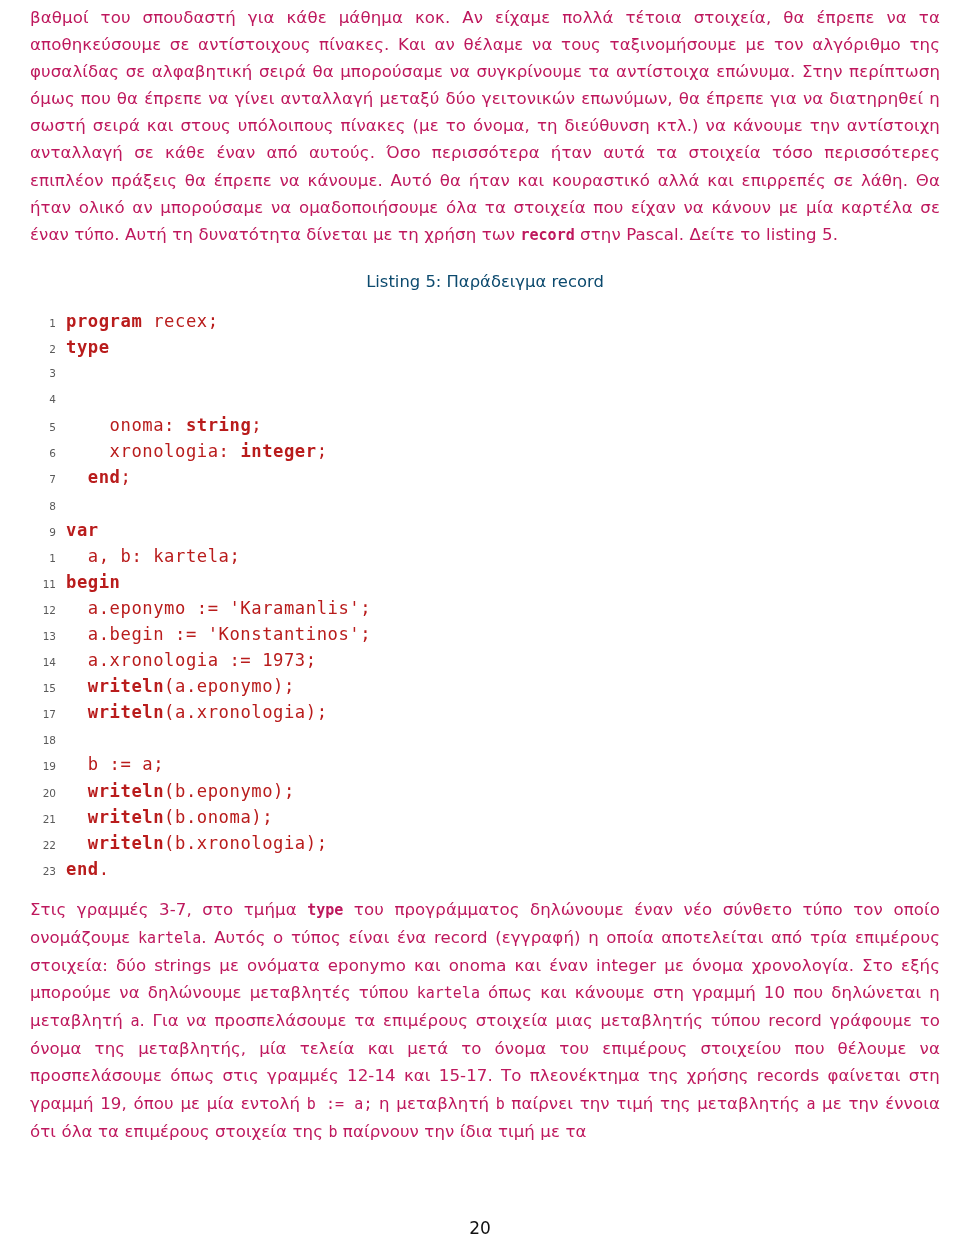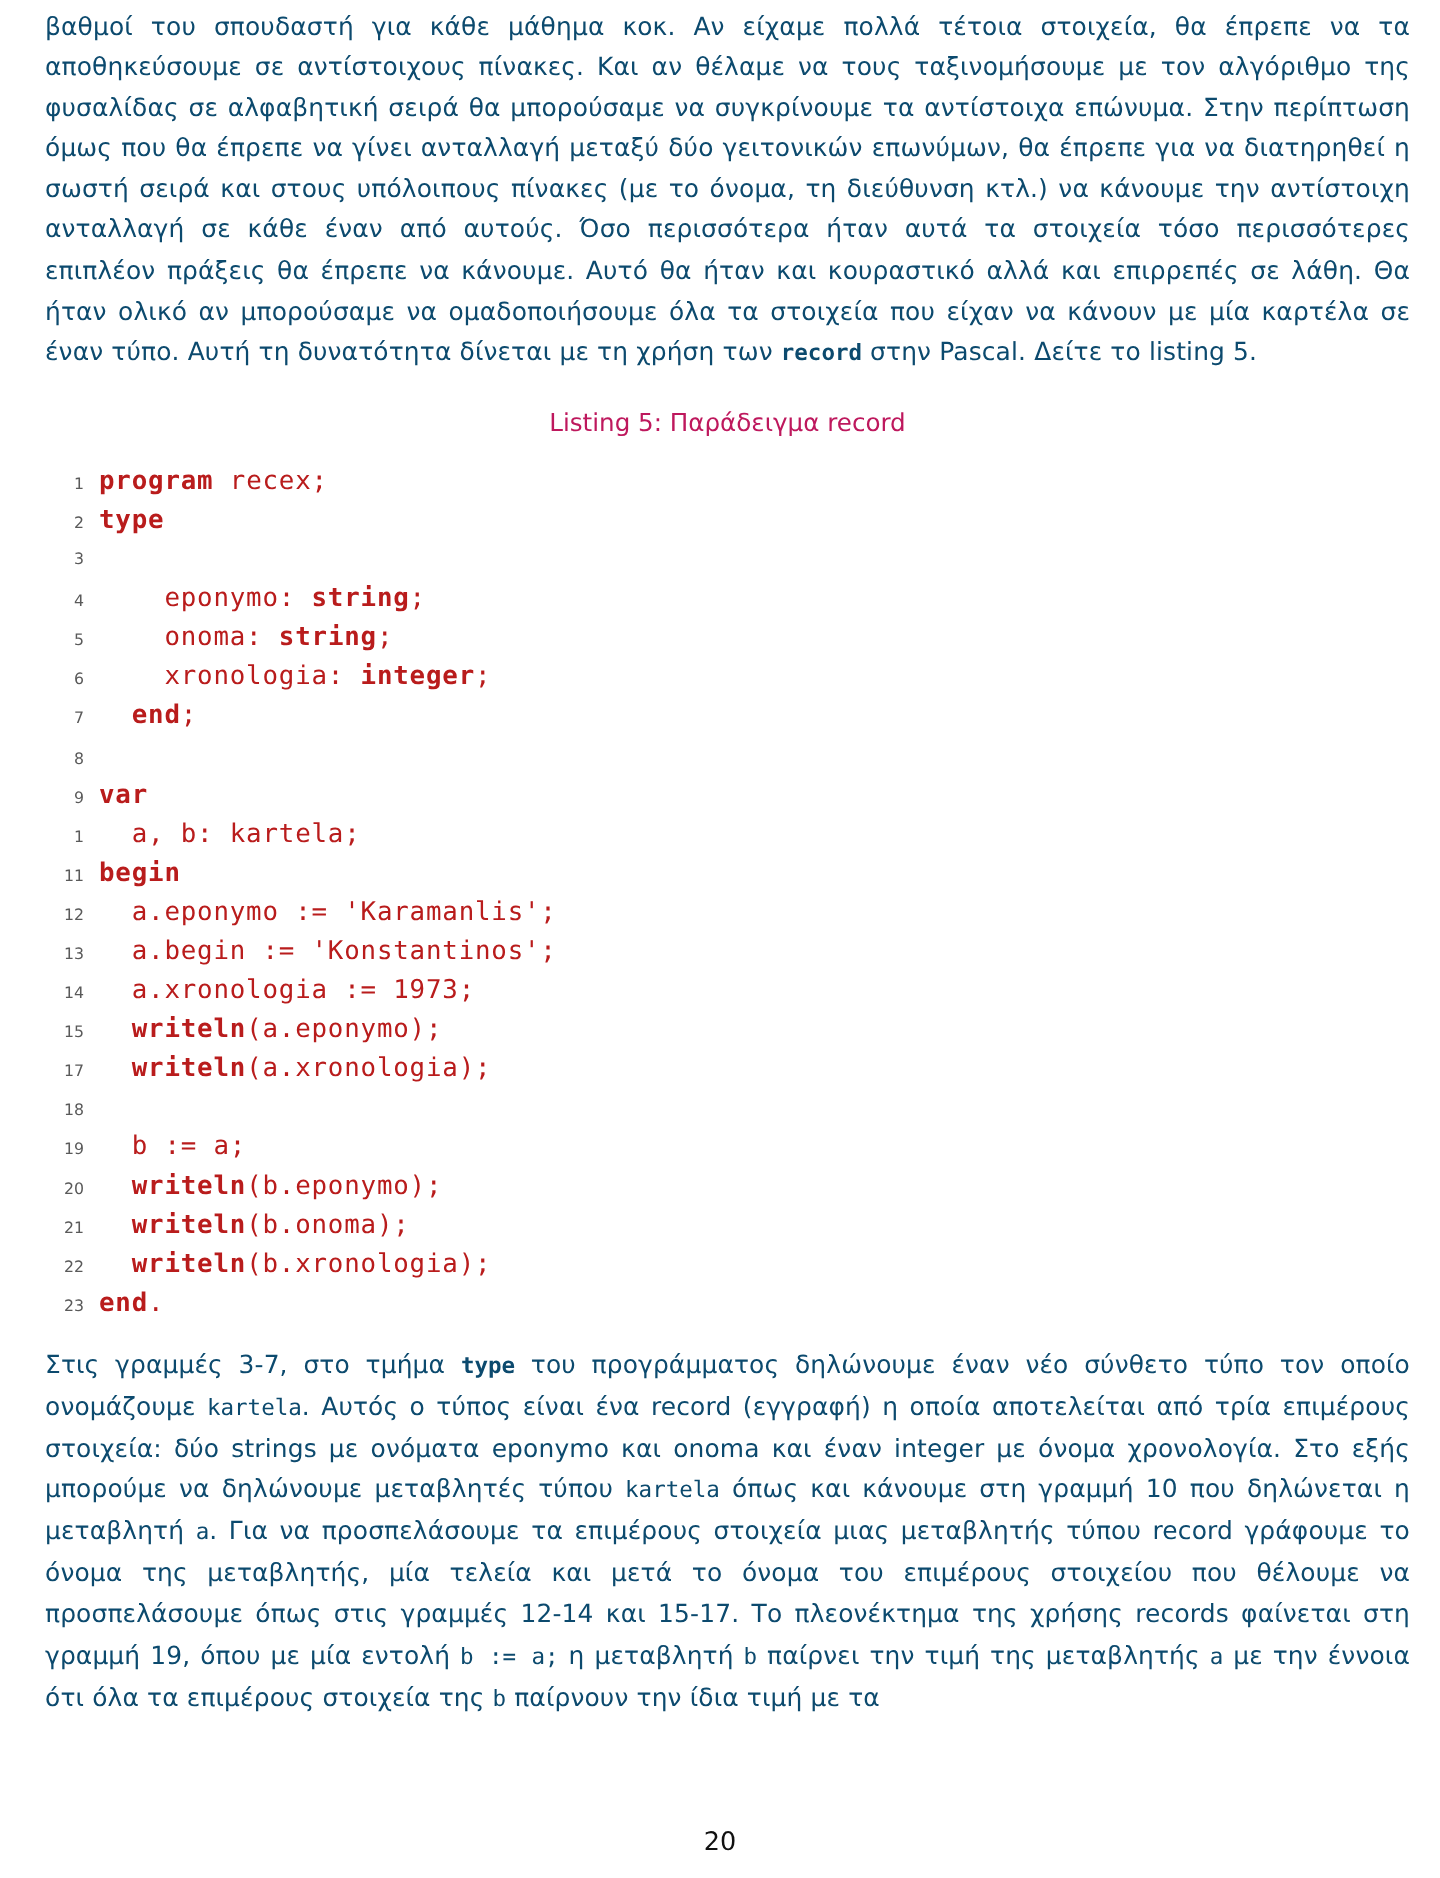--- a/index.html
+++ b/index.html
@@ -24,42 +24,42 @@
   }
 
   
   .prose {
     font-family: "DejaVu Sans", sans-serif;
     font-size: 16.6px;
     line-height: 27.1px;
     text-align: justify;
     text-justify: inter-word;
     letter-spacing: 0.1px;
-    color: #0c4a6e;
+    color: #be185d;
     margin: 0;
     width: 910px;
   }
   .prose.top {
     padding-top: 4px;
   }
   .prose .mono {
     font-family: "DejaVu Sans Mono", monospace;
     font-size: 15px;
     letter-spacing: 0;
   }
   .prose .mono.b {
     font-weight: 700;
   }
 
   
   .listing-caption {
     font-family: "DejaVu Sans", sans-serif;
     font-size: 16.4px;
     text-align: center;
-    color: #be185d;
+    color: #0c4a6e;
     margin: 0;
     padding-top: 23px;
     padding-bottom: 0;
     width: 910px;
   }
 
   
   .listing {
     margin: 0;
     padding-top: 17px;
@@ -115,21 +115,21 @@
 <div class="page">
 
   <p class="prose top"><span>βαθμοί του σπουδαστή για κάθε μάθημα κοκ. Αν είχαμε πολλά τέτοια στοιχεία, θα έπρεπε να τα αποθηκεύσουμε σε αντίστοιχους πίνακες. Και αν θέλαμε να τους ταξινομήσουμε με τον αλγόριθμο της φυσαλίδας σε αλφαβητική σειρά θα μπορούσαμε να συγκρίνουμε τα αντίστοιχα επώνυμα. Στην περίπτωση όμως που θα έπρεπε να γίνει ανταλλαγή μεταξύ δύο γειτονικών επωνύμων, θα έπρεπε για να διατηρηθεί η σωστή σειρά και στους υπόλοιπους πίνακες (με το όνομα, τη διεύθυνση κτλ.) να κάνουμε την αντίστοιχη ανταλλαγή σε κάθε έναν από αυτούς. Όσο περισσότερα ήταν αυτά τα στοιχεία τόσο περισσότερες επιπλέον πράξεις θα έπρεπε να κάνουμε. Αυτό θα ήταν και κουραστικό αλλά και επιρρεπές σε λάθη. Θα ήταν ολικό αν μπορούσαμε να ομαδοποιήσουμε όλα τα στοιχεία που είχαν να κάνουν με μία καρτέλα σε έναν τύπο. Αυτή τη δυνατότητα δίνεται με τη χρήση των </span><span class="mono b">record</span><span> στην Pascal. Δείτε το listing 5.</span></p>
 
   <div class="listing-caption">Listing 5: Παράδειγμα record</div>
 
   <div class="listing">
       <div class="code-line"><span class="lineno">1</span><span class="codetext"><b>program</b> recex;</span></div>
       <div class="code-line"><span class="lineno">2</span><span class="codetext"><b>type</b></span></div>
       <div class="code-line"><span class="lineno">3</span></div>
-      <div class="code-line"><span class="lineno">4</span><span class="codetext">    eponymo: <b>string</b>;</span></div>
+      <div class="code-line"><span class="lineno">4</span></div>
       <div class="code-line"><span class="lineno">5</span><span class="codetext">    onoma: <b>string</b>;</span></div>
       <div class="code-line"><span class="lineno">6</span><span class="codetext">    xronologia: <b>integer</b>;</span></div>
       <div class="code-line"><span class="lineno">7</span><span class="codetext">  <b>end</b>;</span></div>
       <div class="code-line"><span class="lineno">8</span><span class="codetext">&nbsp;</span></div>
       <div class="code-line"><span class="lineno">9</span><span class="codetext"><b>var</b></span></div>
       <div class="code-line"><span class="lineno">1</span><span class="codetext">  a, b: kartela;</span></div>
       <div class="code-line"><span class="lineno">11</span><span class="codetext"><b>begin</b></span></div>
       <div class="code-line"><span class="lineno">12</span><span class="codetext">  a.eponymo := 'Karamanlis';</span></div>
       <div class="code-line"><span class="lineno">13</span><span class="codetext">  a.begin := 'Konstantinos';</span></div>
       <div class="code-line"><span class="lineno">14</span><span class="codetext">  a.xronologia := 1973;</span></div>

